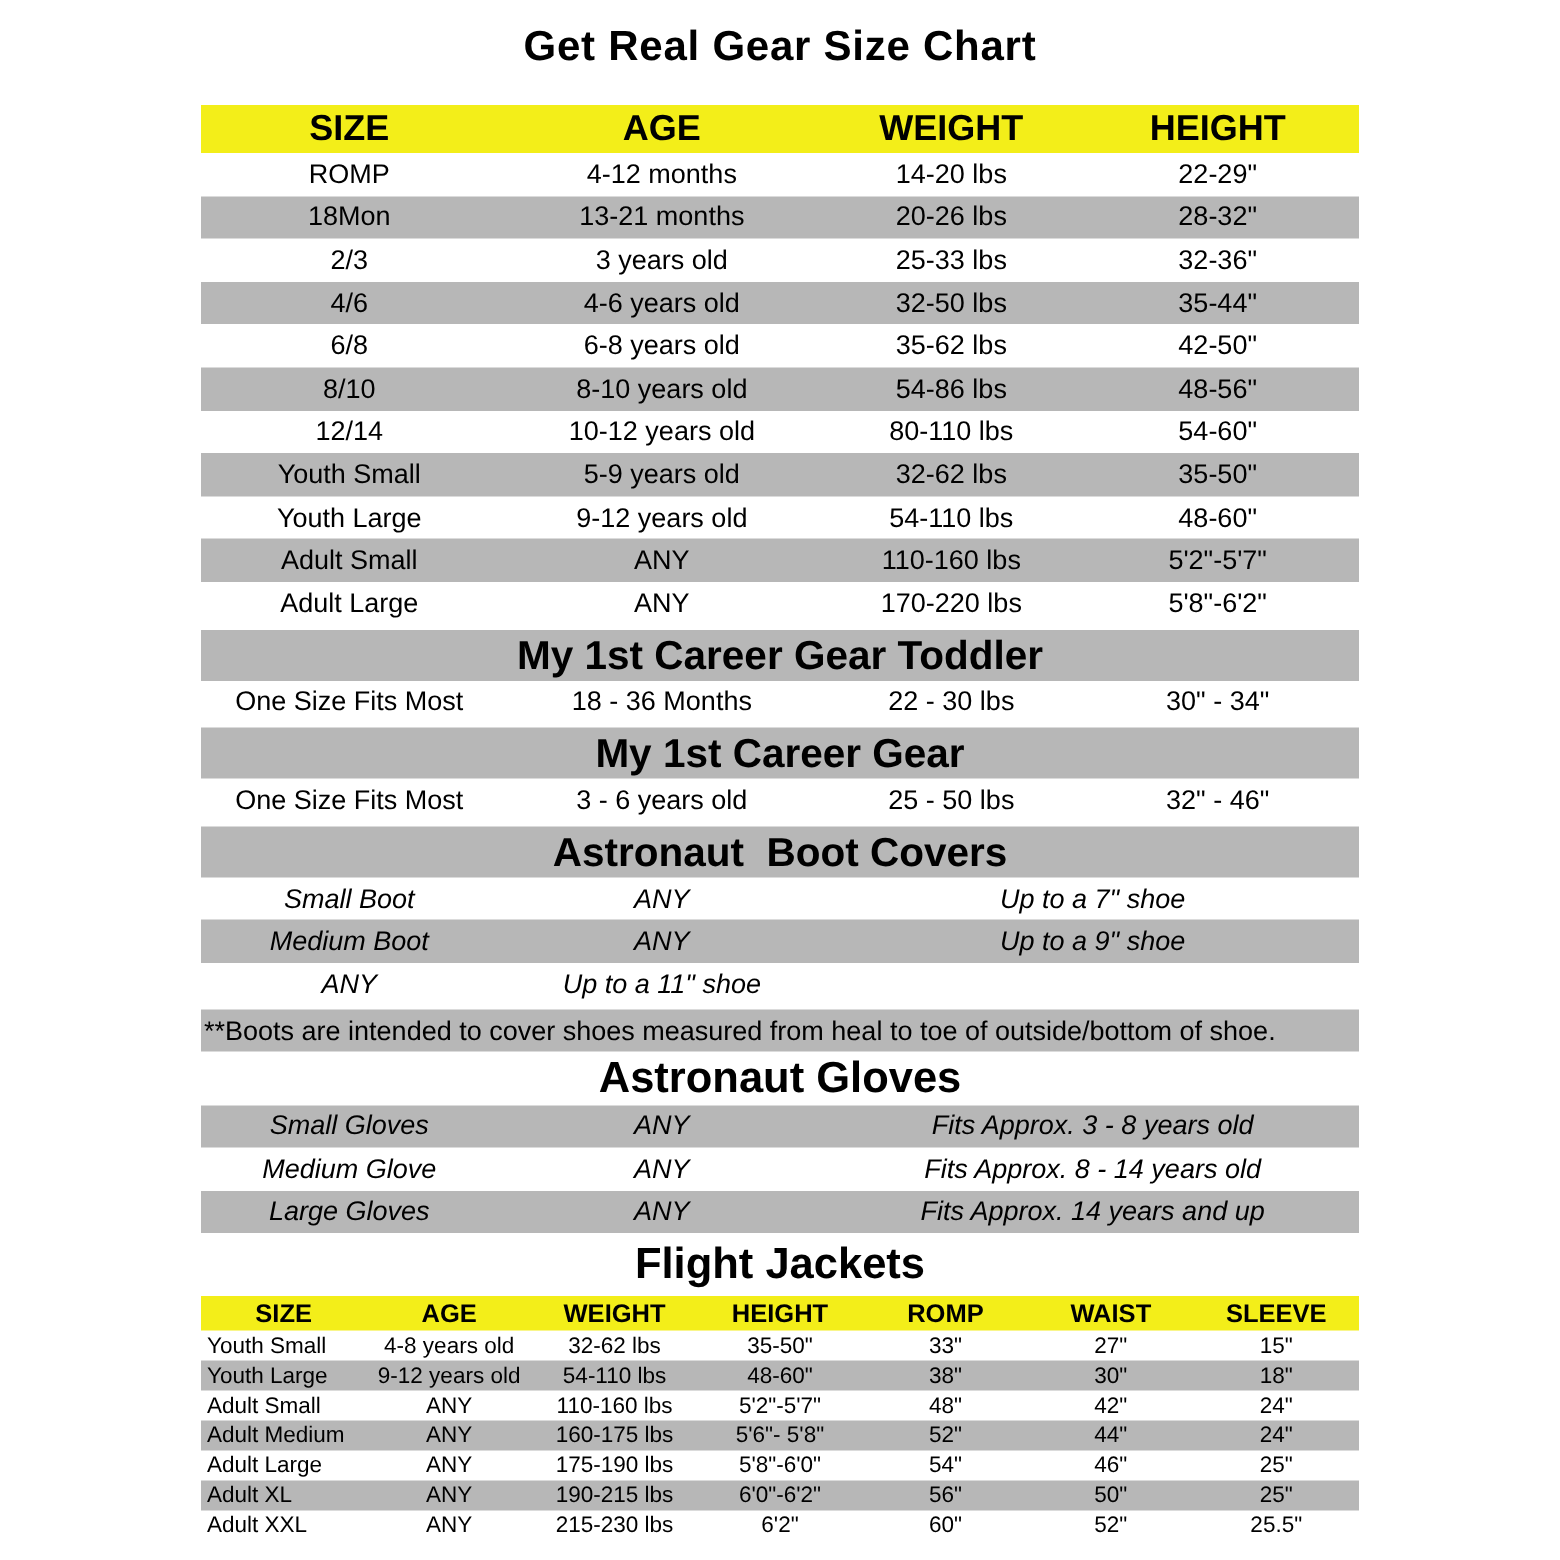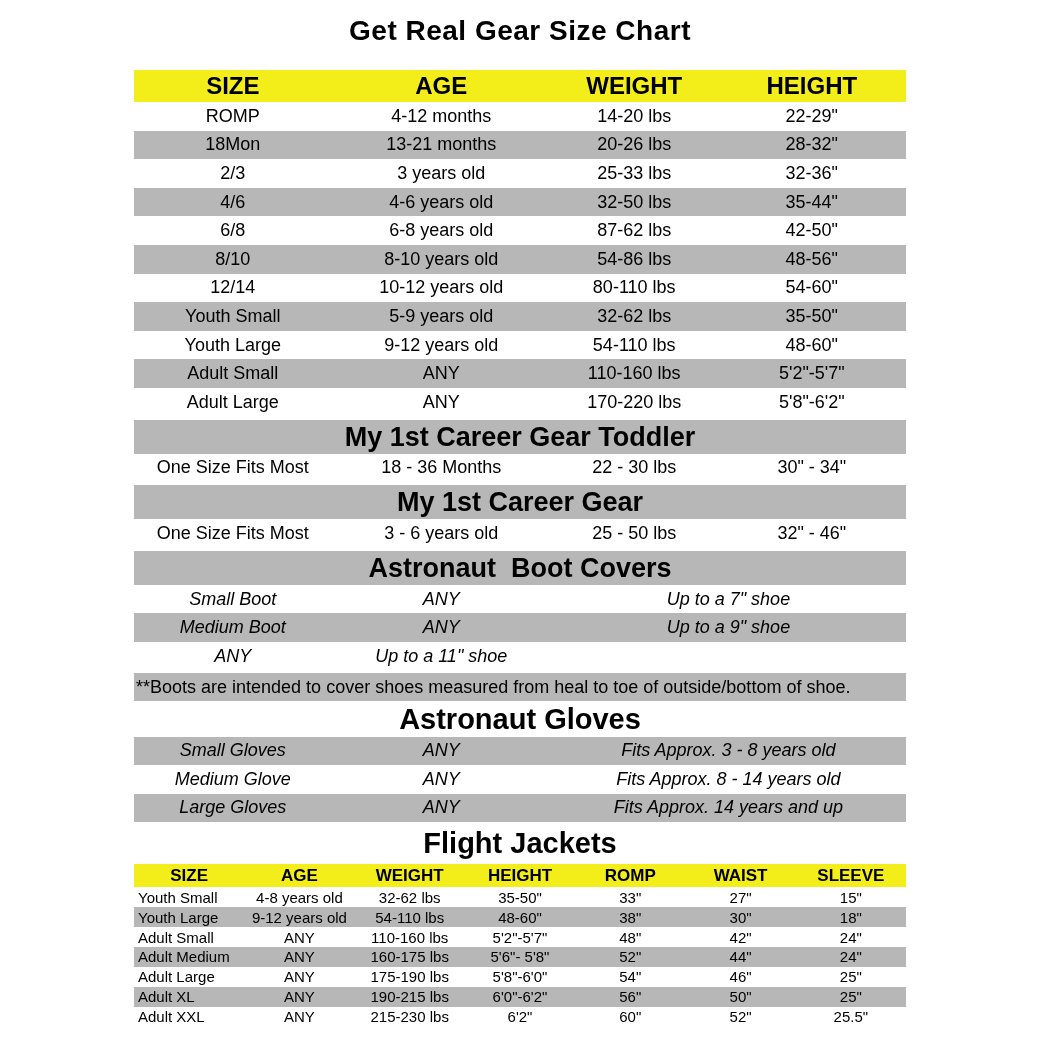--- a/index.html
+++ b/index.html
@@ -135,21 +135,21 @@
       </div>
       <div class="grid4 row">
         <div class="cell">4/6</div>
         <div class="cell">4-6 years old</div>
         <div class="cell">32-50 lbs</div>
         <div class="cell">35-44"</div>
       </div>
       <div class="grid4 row">
         <div class="cell">6/8</div>
         <div class="cell">6-8 years old</div>
-        <div class="cell">87-62 lbs</div>
+        <div class="cell">35-62 lbs</div>
         <div class="cell">42-50"</div>
       </div>
       <div class="grid4 row">
         <div class="cell">8/10</div>
         <div class="cell">8-10 years old</div>
         <div class="cell">54-86 lbs</div>
         <div class="cell">48-56"</div>
       </div>
       <div class="grid4 row">
         <div class="cell">12/14</div>

